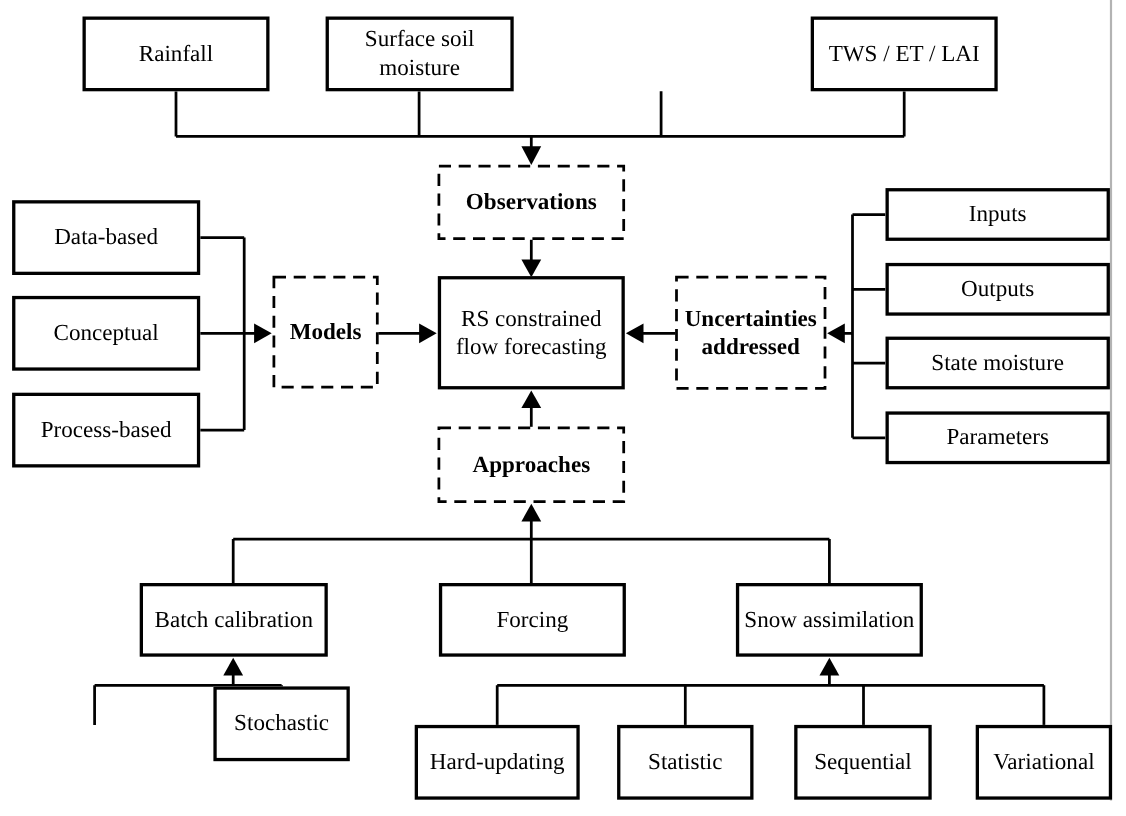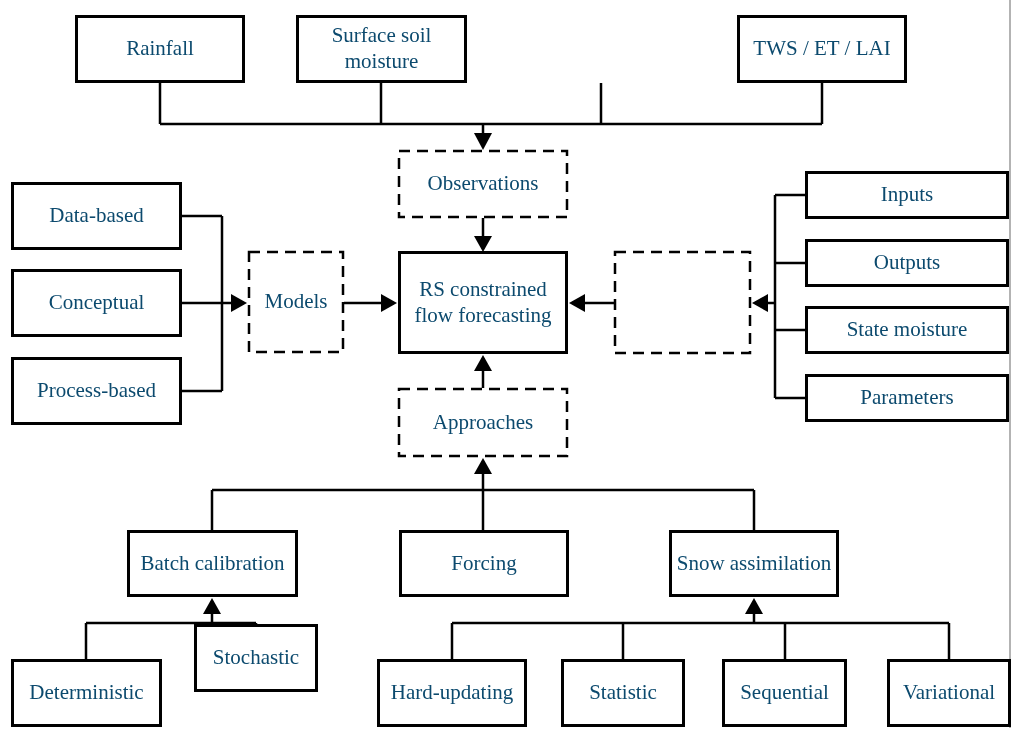--- a/index.html
+++ b/index.html
@@ -3,21 +3,21 @@
 <meta charset="utf-8">
 <style>
   * { margin: 0; padding: 0; box-sizing: border-box; }
   html, body { background: #ffffff; }
   #figure {
     position: relative;
     width: 1024px;
     height: 728px;
     background: #ffffff;
     font-family: "Liberation Serif", "DejaVu Serif", serif;
-    color: #0c4a6e;
+    color: #000000;
     overflow: hidden;
   }
   #connectors {
     position: absolute;
     left: 0; top: 0;
     width: 1024px; height: 742px;
     z-index: 1;
   }
   .node {
     position: absolute;
@@ -33,20 +33,21 @@
     white-space: pre-line;
     display: block;
     padding: 0 4px;
   }
   .solid {
     background: #ffffff;
     border: 3px solid #000000;
   }
   .dashed {
     background: transparent; 
+    font-weight: bold;
   }
 </style>
 </head>
 <body>
 
 <div id="figure">
 
   <svg id="connectors" viewBox="0 0 1024 742" xmlns="http://www.w3.org/2000/svg">
     <g stroke="#000000" stroke-width="2.5" fill="none">
 
@@ -105,20 +106,24 @@
   <div class="node solid" style="left:737px;top:15px;width:170px;height:68px">
     <span>TWS / ET / LAI</span>
   </div>
 
   <div class="node dashed" style="left:398px;top:150px;width:170px;height:68px">
     <span>Observations</span>
   </div>
   <div class="node dashed" style="left:248px;top:251px;width:96px;height:102px">
     <span>Models</span>
   </div>
+  <div class="node dashed" style="left:614px;top:251px;width:137px;height:103px">
+    <span>Uncertainties
+addressed</span>
+  </div>
   <div class="node dashed" style="left:398px;top:388px;width:170px;height:69px">
     <span>Approaches</span>
   </div>
 
   <div class="node solid" style="left:398px;top:251px;width:170px;height:103px">
     <span>RS constrained
 flow forecasting</span>
   </div>
 
   <div class="node solid" style="left:11px;top:269px;width:171px;height:68px">
@@ -147,23 +152,20 @@
   <div class="node solid" style="left:127px;top:530px;width:171px;height:67px">
     <span>Batch calibration</span>
   </div>
   <div class="node solid" style="left:399px;top:530px;width:170px;height:67px">
     <span>Forcing</span>
   </div>
   <div class="node solid" style="left:669px;top:530px;width:170px;height:67px">
     <span>Snow assimilation</span>
   </div>
 
-  <div class="node solid" style="left:11px;top:659px;width:151px;height:68px">
-    <span>Deterministic</span>
-  </div>
   <div class="node solid" style="left:194px;top:624px;width:124px;height:68px">
     <span>Stochastic</span>
   </div>
   <div class="node solid" style="left:377px;top:659px;width:150px;height:68px">
     <span>Hard-updating</span>
   </div>
   <div class="node solid" style="left:722px;top:659px;width:125px;height:68px">
     <span>Sequential</span>
   </div>
   <div class="node solid" style="left:561px;top:659px;width:124px;height:68px">

